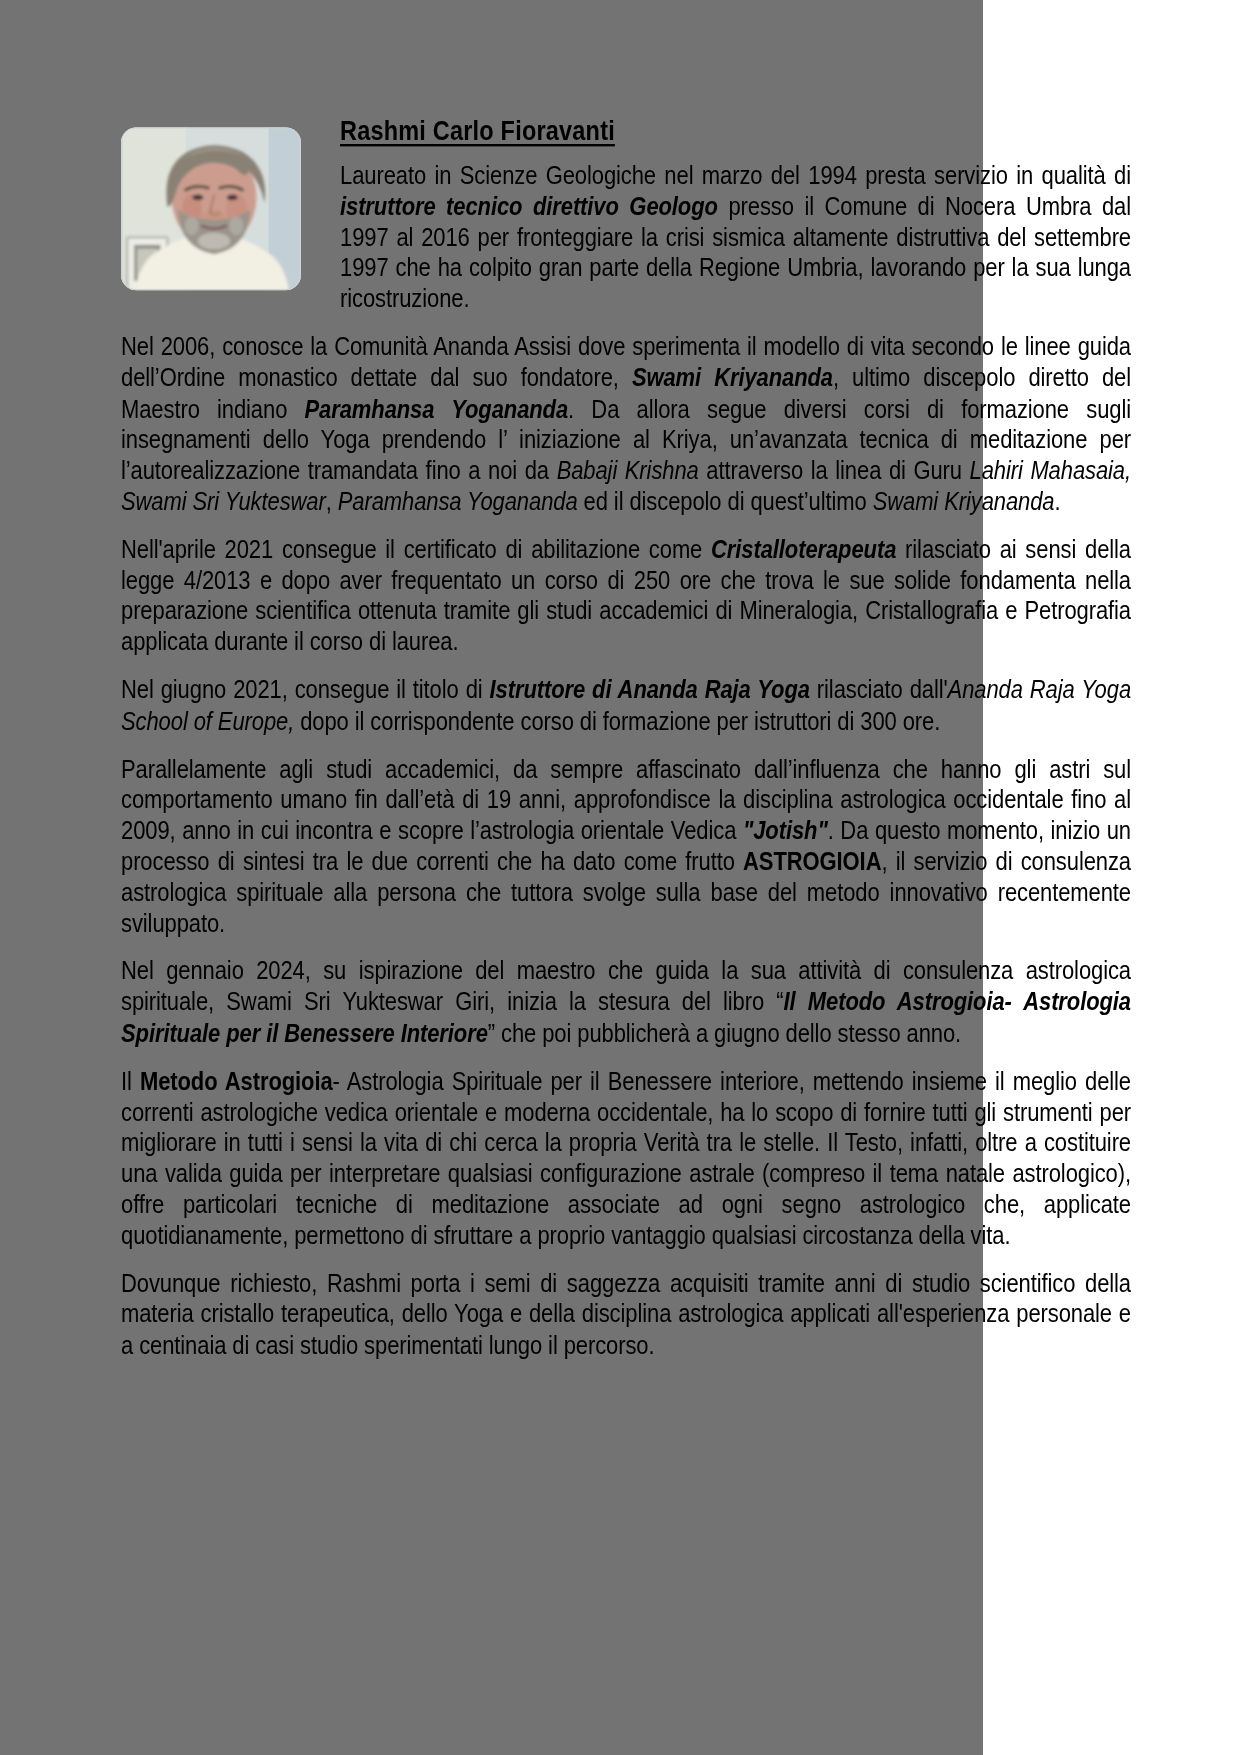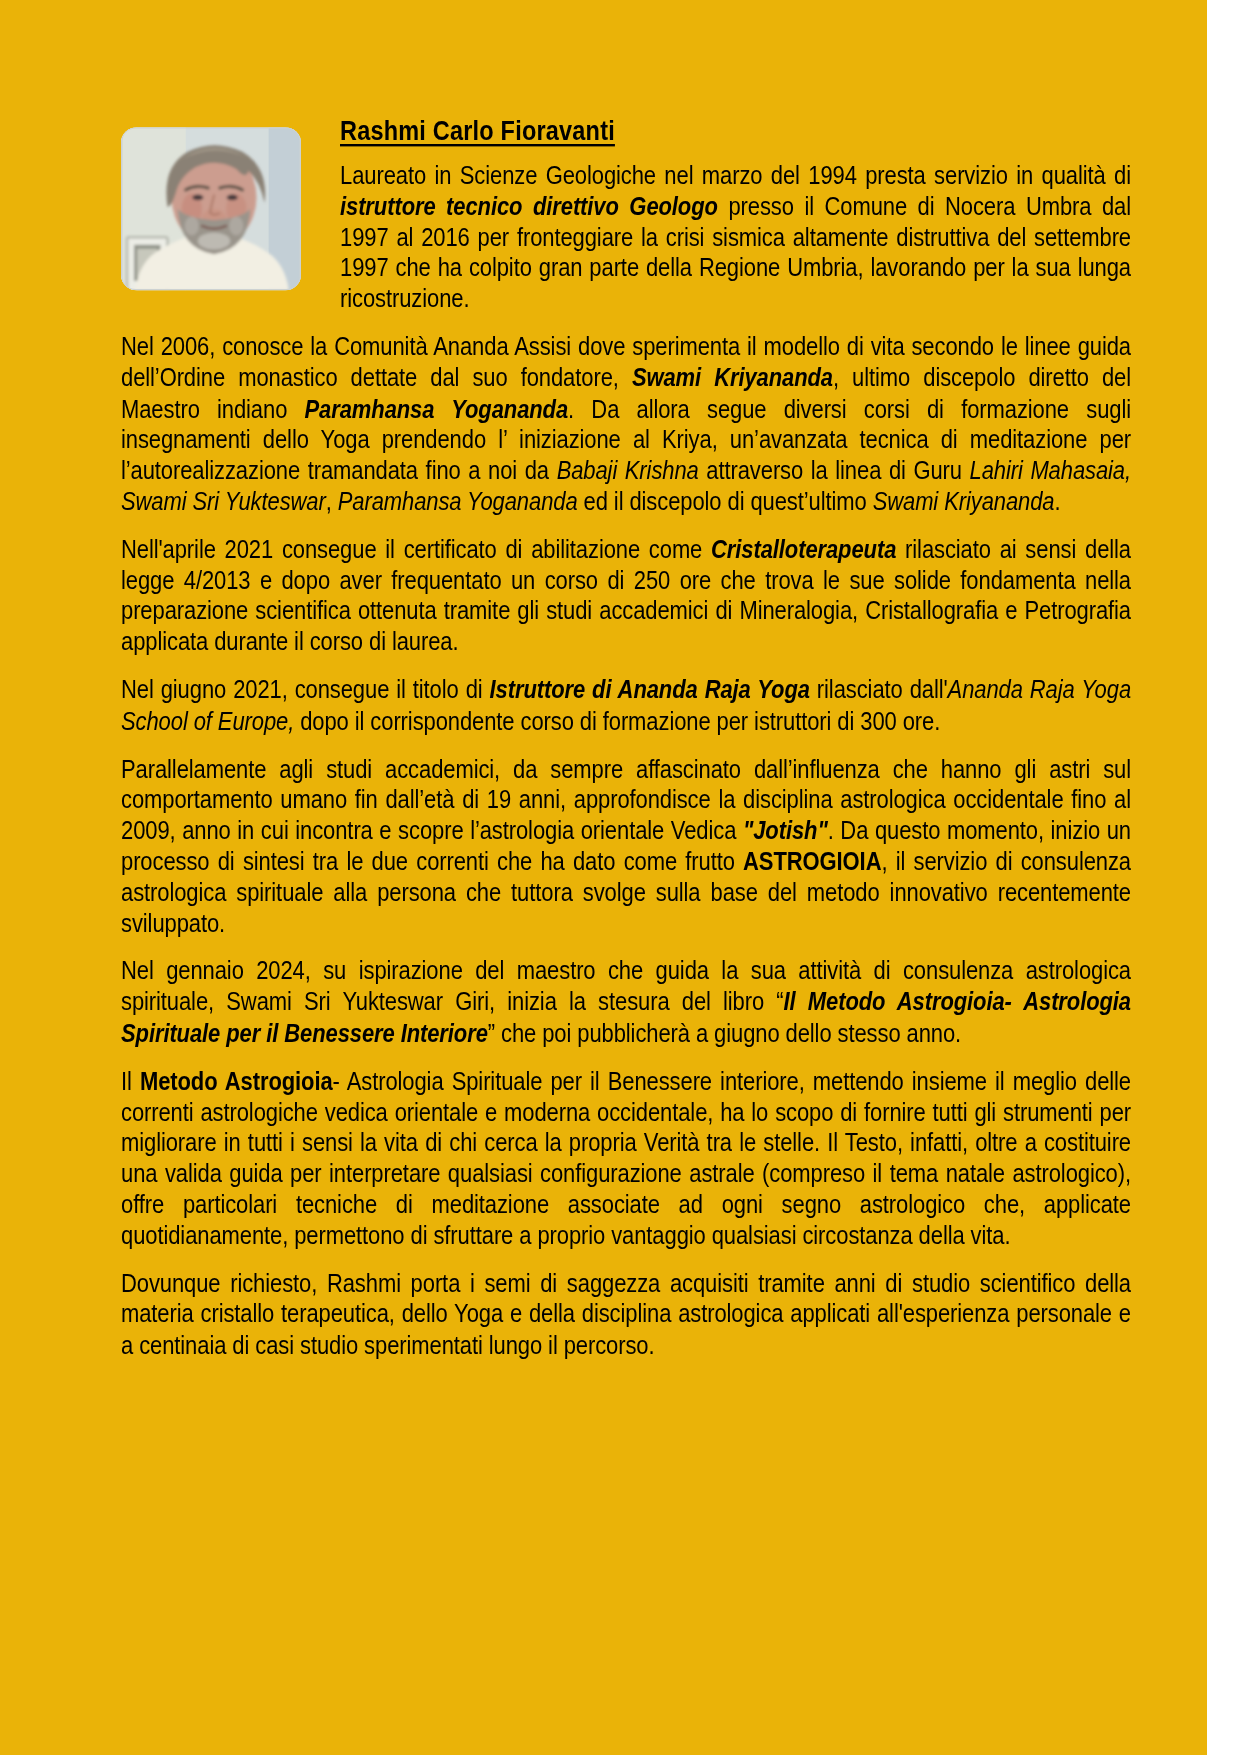--- a/index.html
+++ b/index.html
@@ -7,23 +7,23 @@
     padding: 0;
     background: #ffffff;
   }
   body {
     width: 1241px;
     height: 1755px;
     overflow: hidden;
   }
   .sheet {
     position: relative;
-    width: 1207px;
+    width: 983px;
     height: 1755px;
-    background: #eab308;
+    background: #737373;
   }
   
   .content {
     box-sizing: content-box;
     padding: 96px 110px 0 121px;
     width: 1010px;
     transform: scaleY(1.2);
     transform-origin: 0 0;
     font-family: "Liberation Sans", "DejaVu Sans", sans-serif;
     color: #000000;

